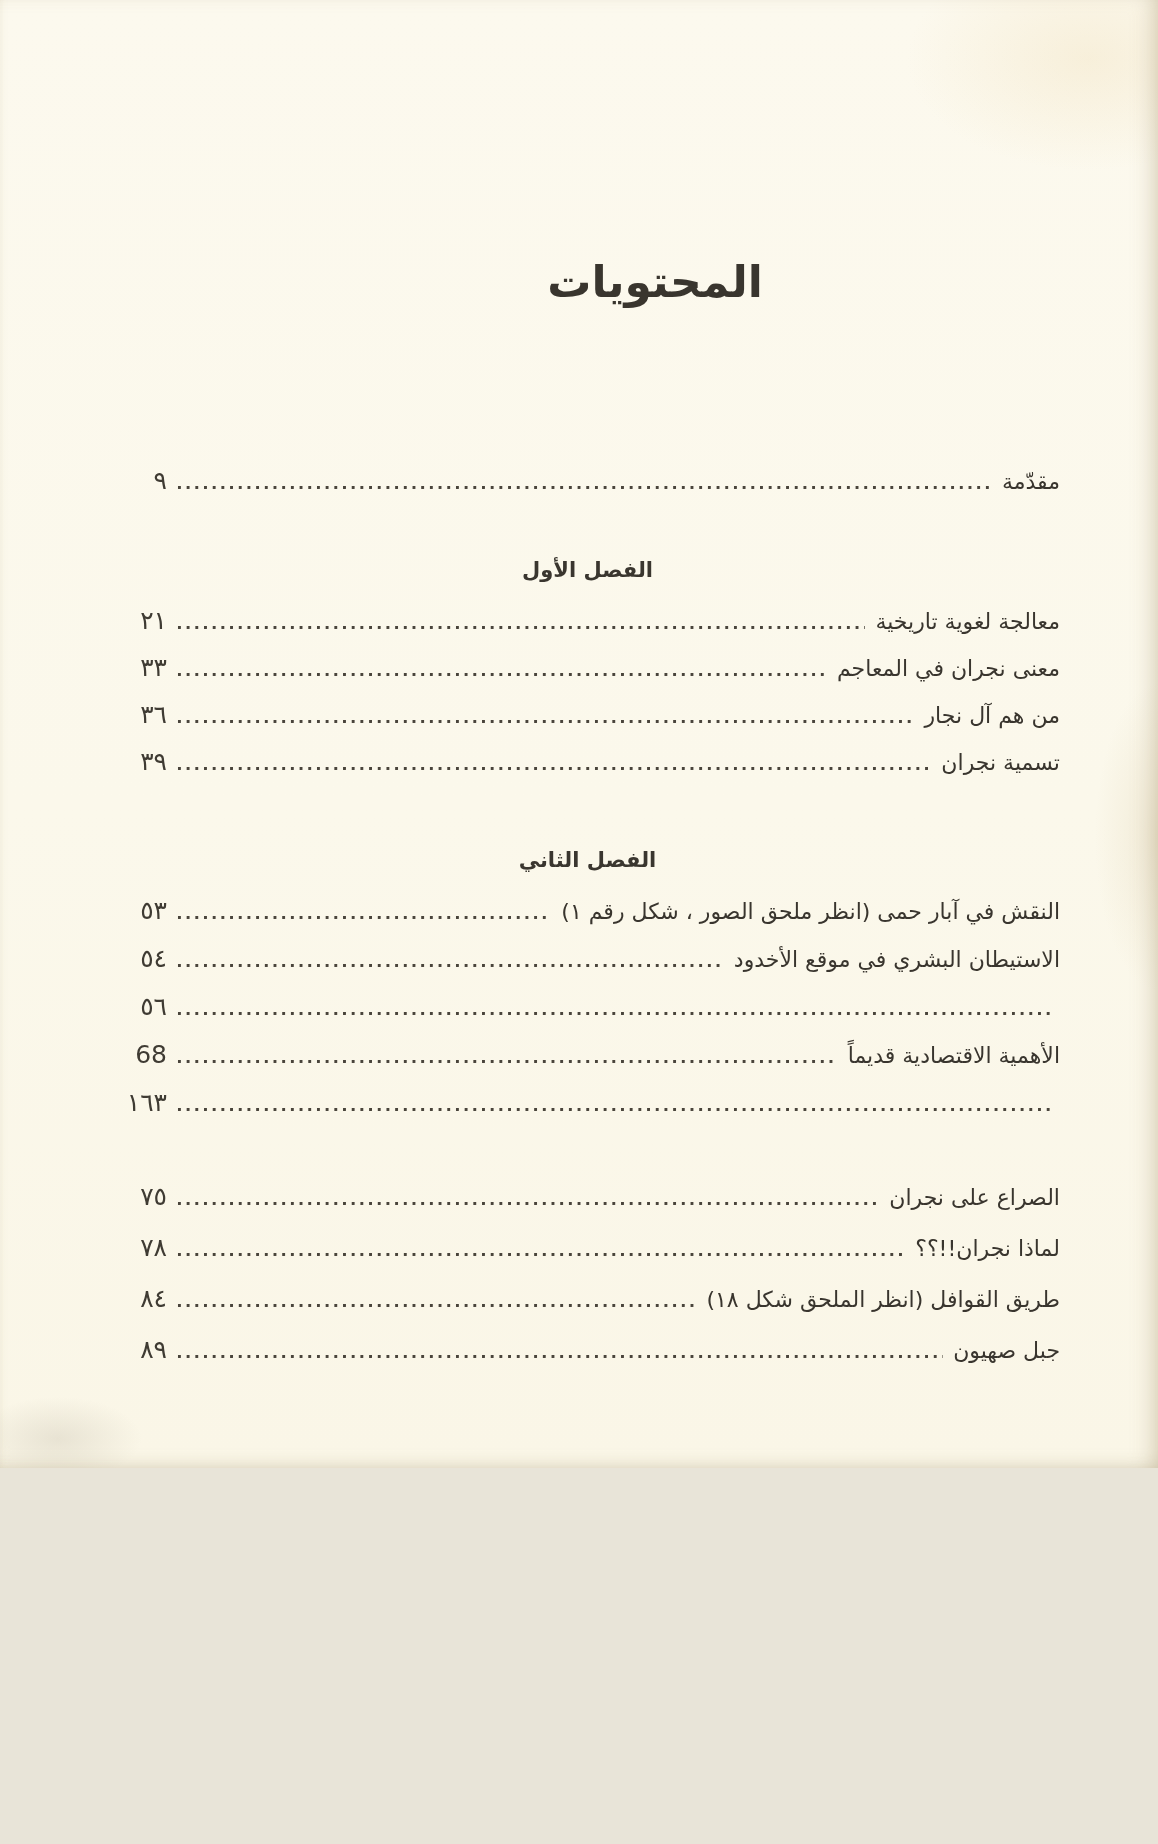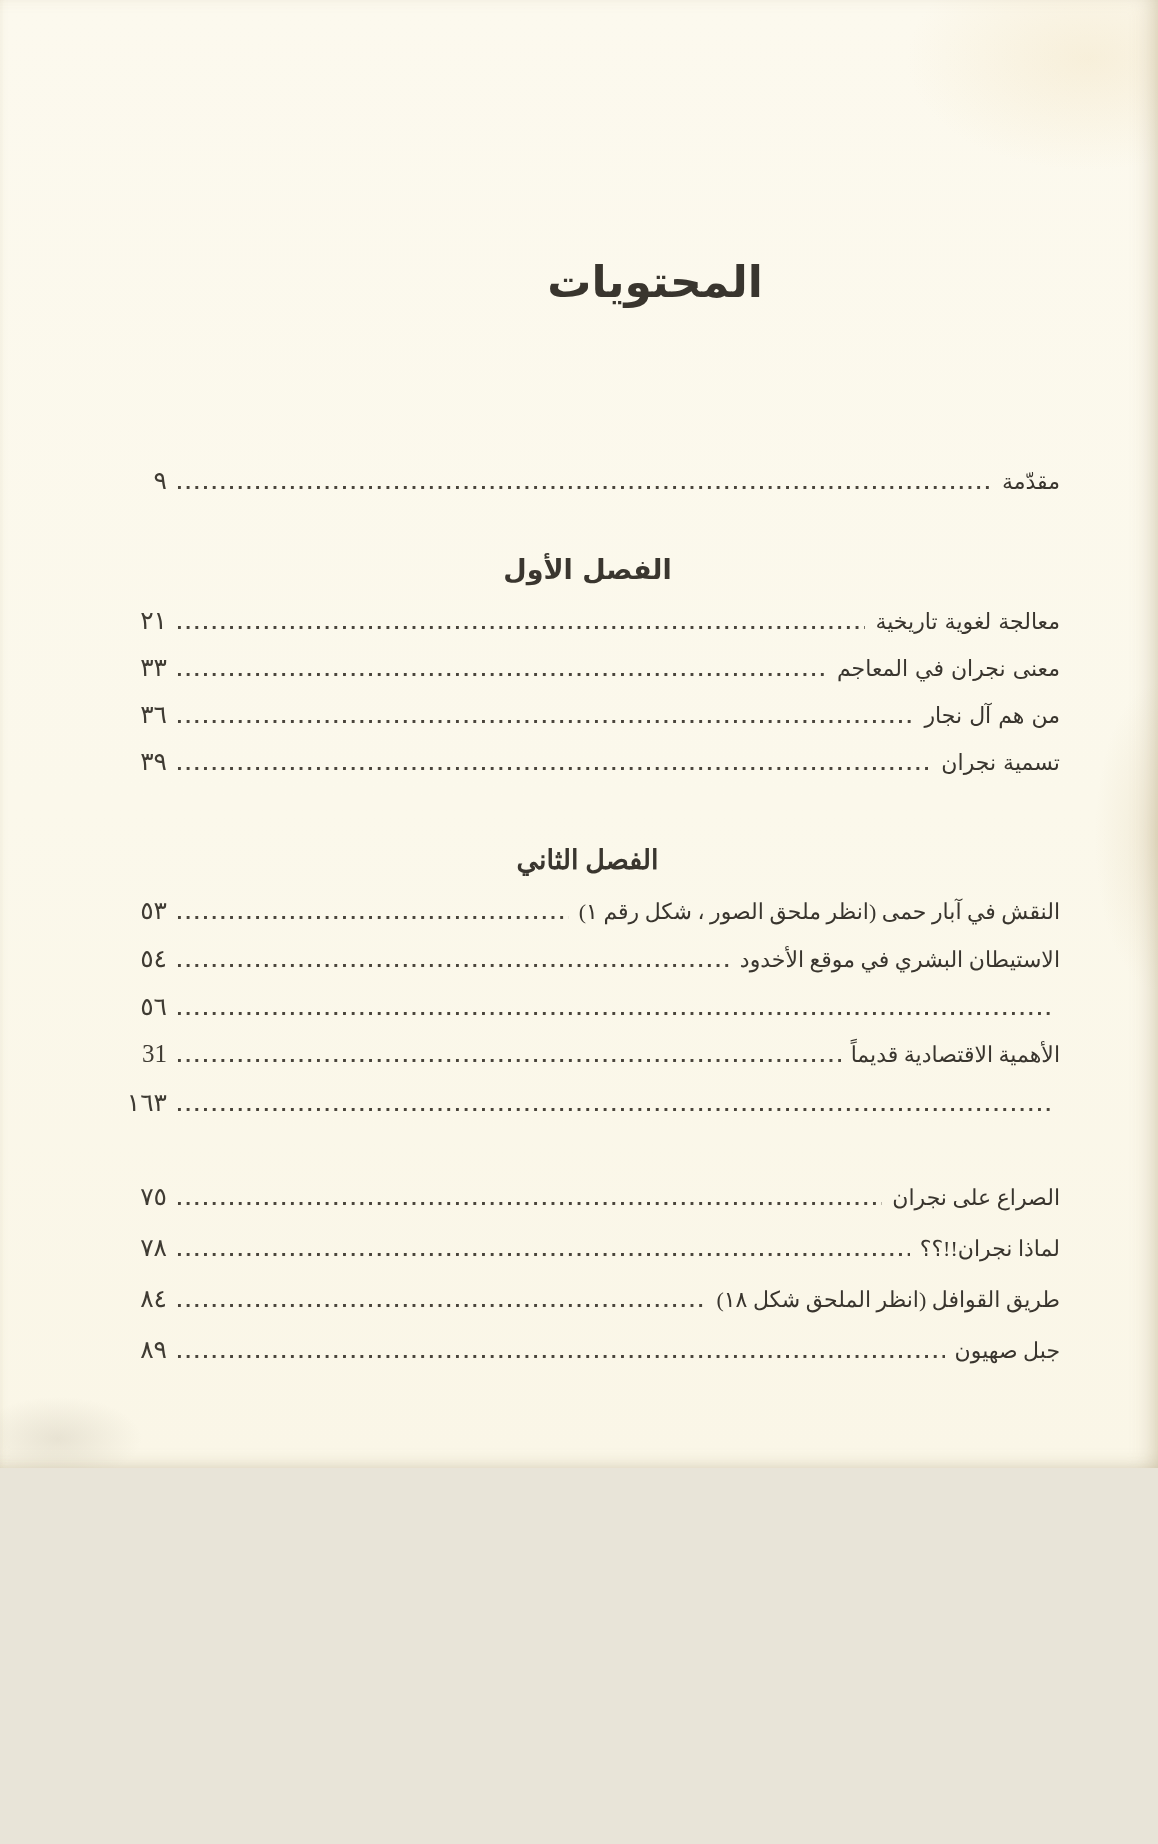--- a/index.html
+++ b/index.html
@@ -26,24 +26,24 @@
     font-size:44px;font-weight:700;line-height:1.1;
     color:#39352e;
     letter-spacing:0;
   }
   .front,.toc-body{position:absolute;left:115px;right:98px;}
   .front{top:466px;}
   .toc-body{top:550px;}
   .chapter-heading{
     margin:0 0 16px 0;
     text-align:center;
-    font-size:27px;font-weight:700;line-height:40px;
+    font-size:21px;font-weight:700;line-height:40px;
     color:#3a362f;
   }
-  .chapter + .chapter{margin-top:46px;font-family:Liberation Serif, serif;}
+  .chapter + .chapter{margin-top:46px;}
   .row{
     display:flex;align-items:baseline;
     height:47px;
   }
   .toc-body .chapter:nth-child(2) .row{height:48px;}
   .toc-body .chapter:nth-child(3) .row{height:51px;justify-content:flex-end;}
   .pnum{
     flex:0 0 52px;
     text-align:right;
     font-size:25px;
@@ -134,21 +134,21 @@
     <span class="leader"></span>
     <span class="etitle">الاستيطان البشري في موقع الأخدود</span>
   </div>
 
   <div class="row">
     <span class="pnum">٥٦</span>
     <span class="leader"></span>
   </div>
 
   <div class="row">
-    <span class="pnum">31</span>
+    <span class="pnum">68</span>
     <span class="leader"></span>
     <span class="etitle">الأهمية الاقتصادية قديماً</span>
   </div>
 
 
   <div class="row">
     <span class="pnum">١٦٣</span>
     <span class="leader"></span>
   </div>
 </div>

